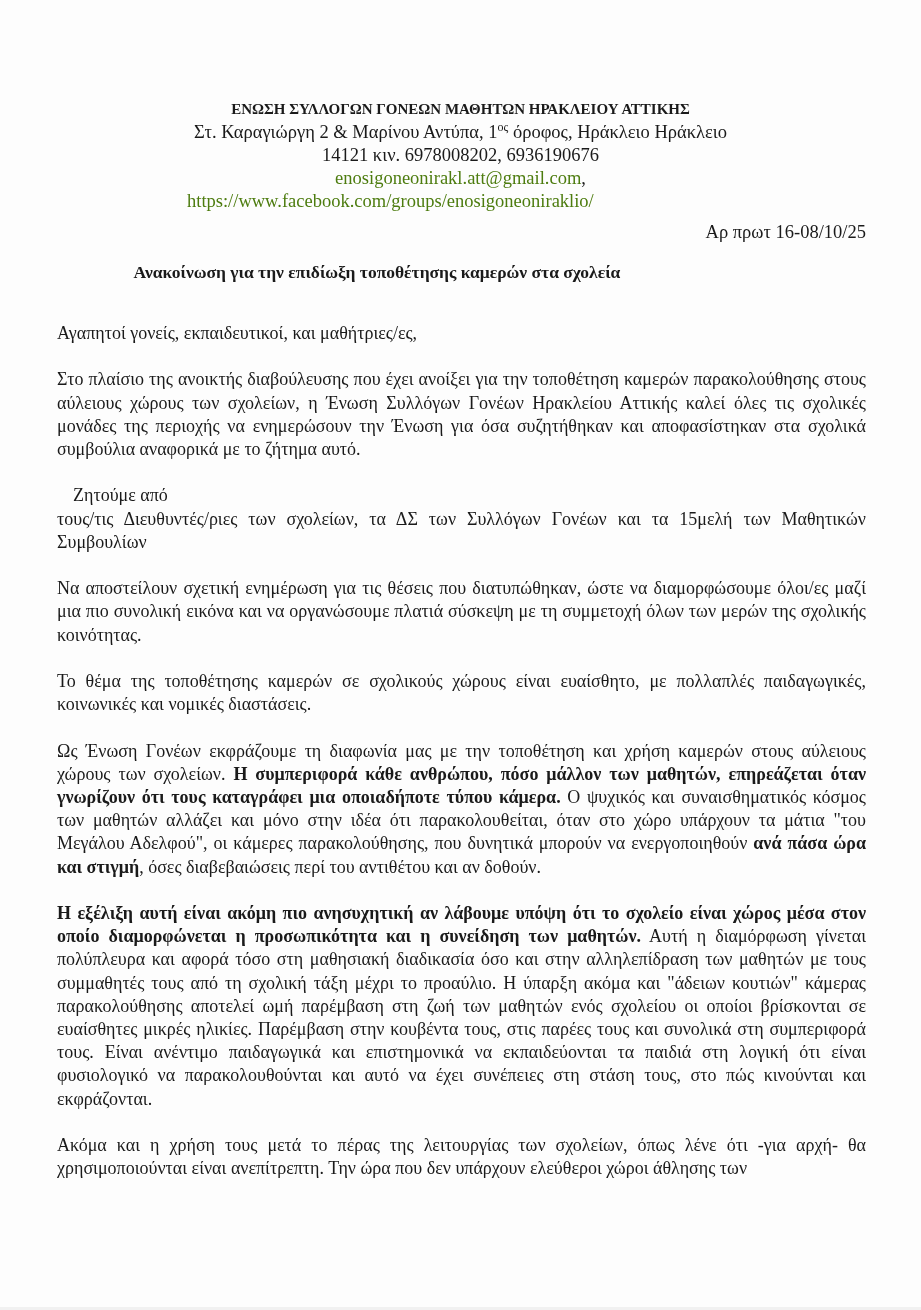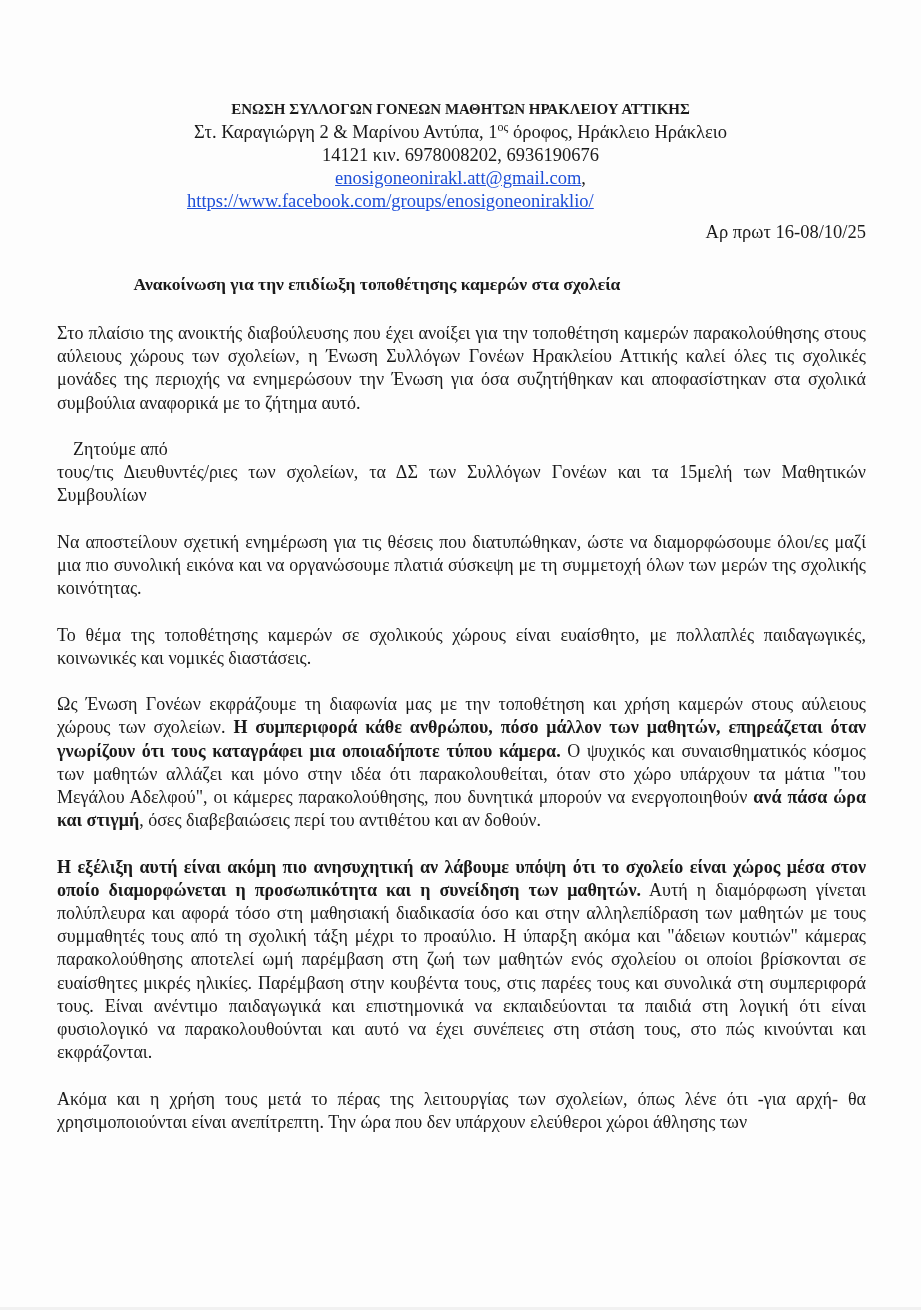--- a/index.html
+++ b/index.html
@@ -6,25 +6,25 @@
     body {
       width: 921px; height: 1310px; position: relative; overflow: hidden;
       font-family: "Liberation Serif", serif; color: #1a1a1a;
     }
     .page { position: absolute; left: 0; top: 0; width: 921px; height: 1307px; background: #fdfdfd; }
     .bottom-edge { position: absolute; left: 0; top: 1307px; width: 921px; height: 3px; background: #f1f1f1; }
     .header { position: absolute; left: 0; top: 97px; width: 921px; text-align: center; }
     .org-title { font-weight: bold; font-size: 15px; line-height: 24px; margin-left: 0; }
     .addr { font-size: 18.5px; line-height: 23px; }
     .addr sup { font-size: 12px; vertical-align: 7px; line-height: 0; }
-    .link { color: #1d4ed8; text-decoration: underline; }
+    .link { color: #4d7c0f; }
     .email-line { padding-left: 0; }
     .fb-line { text-align: left; padding-left: 187px; }
     .protocol { position: absolute; right: 55px; top: 222px; font-size: 18.5px; }
-    .announce-title { position: absolute; left: 0; width: 754px; top: 262px; text-align: center; font-weight: bold; font-size: 17.5px; margin-top: 12px; }
+    .announce-title { position: absolute; left: 0; width: 754px; top: 262px; text-align: center; font-weight: bold; font-size: 17.5px; }
     .body { position: absolute; left: 57px; width: 809px; top: 322px; font-size: 18px; line-height: 23.2px; }
     .body p { margin: 0 0 23.2px 0; text-align: justify; }
     .body p.nojust { text-align: left; }
     b { font-weight: bold; }
   </style>
 </head>
 <body>
 
 <div class="page">
 
@@ -34,20 +34,21 @@
     <div class="addr">14121 κιν. 6978008202, 6936190676</div>
     <div class="addr email-line"><span class="link">enosigoneonirakl.att@gmail.com</span><span>,</span></div>
     <div class="addr fb-line"><span class="link">https://www.facebook.com/groups/enosigoneoniraklio/</span></div>
   </div>
 
   <div class="protocol">Αρ πρωτ 16-08/10/25</div>
 
   <div class="announce-title">Ανακοίνωση για την επιδίωξη τοποθέτησης καμερών στα σχολεία</div>
 
   <div class="body">
+    <p class="nojust">Αγαπητοί γονείς, εκπαιδευτικοί, και μαθήτριες/ες,</p>
     <p>Στο πλαίσιο της ανοικτής διαβούλευσης που έχει ανοίξει για την τοποθέτηση καμερών παρακολούθησης στους αύλειους χώρους των σχολείων, η Ένωση Συλλόγων Γονέων Ηρακλείου Αττικής καλεί όλες τις σχολικές μονάδες της περιοχής να ενημερώσουν την Ένωση για όσα συζητήθηκαν και αποφασίστηκαν στα σχολικά συμβούλια αναφορικά με το ζήτημα αυτό.</p>
     <p><span style="display:block;text-align:left;margin-left:16px;">Ζητούμε από</span><span>τους/τις Διευθυντές/ριες των σχολείων, τα ΔΣ των Συλλόγων Γονέων και τα 15μελή των Μαθητικών Συμβουλίων</span></p>
     <p>Να αποστείλουν σχετική ενημέρωση για τις θέσεις που διατυπώθηκαν, ώστε να διαμορφώσουμε όλοι/ες μαζί μια πιο συνολική εικόνα και να οργανώσουμε πλατιά σύσκεψη με τη συμμετοχή όλων των μερών της σχολικής κοινότητας.</p>
     <p>Το θέμα της τοποθέτησης καμερών σε σχολικούς χώρους είναι ευαίσθητο, με πολλαπλές παιδαγωγικές, κοινωνικές και νομικές διαστάσεις.</p>
     <p><span>Ως Ένωση Γονέων εκφράζουμε τη διαφωνία μας με την τοποθέτηση και χρήση καμερών στους αύλειους χώρους των σχολείων. </span><b>Η συμπεριφορά κάθε ανθρώπου, πόσο μάλλον των μαθητών, επηρεάζεται όταν γνωρίζουν ότι τους καταγράφει μια οποιαδήποτε τύπου κάμερα.</b><span> Ο ψυχικός και συναισθηματικός κόσμος των μαθητών αλλάζει και μόνο στην ιδέα ότι παρακολουθείται, όταν στο χώρο υπάρχουν τα μάτια "του Μεγάλου Αδελφού", οι κάμερες παρακολούθησης, που δυνητικά μπορούν να ενεργοποιηθούν </span><b>ανά πάσα ώρα και στιγμή</b><span>, όσες διαβεβαιώσεις περί του αντιθέτου και αν δοθούν.</span></p>
     <p><b>Η εξέλιξη αυτή είναι ακόμη πιο ανησυχητική αν λάβουμε υπόψη ότι το σχολείο είναι χώρος μέσα στον οποίο διαμορφώνεται η προσωπικότητα και η συνείδηση των μαθητών.</b><span> Αυτή η διαμόρφωση γίνεται πολύπλευρα και αφορά τόσο στη μαθησιακή διαδικασία όσο και στην αλληλεπίδραση των μαθητών με τους συμμαθητές τους από τη σχολική τάξη μέχρι το προαύλιο. Η ύπαρξη ακόμα και "άδειων κουτιών" κάμερας παρακολούθησης αποτελεί ωμή παρέμβαση στη ζωή των μαθητών ενός σχολείου οι οποίοι βρίσκονται σε ευαίσθητες μικρές ηλικίες. Παρέμβαση στην κουβέντα τους, στις παρέες τους και συνολικά στη συμπεριφορά τους. Είναι ανέντιμο παιδαγωγικά και επιστημονικά να εκπαιδεύονται τα παιδιά στη λογική ότι είναι φυσιολογικό να παρακολουθούνται και αυτό να έχει συνέπειες στη στάση τους, στο πώς κινούνται και εκφράζονται.</span></p>
     <p>Ακόμα και η χρήση τους μετά το πέρας της λειτουργίας των σχολείων, όπως λένε ότι -για αρχή- θα χρησιμοποιούνται είναι ανεπίτρεπτη. Την ώρα που δεν υπάρχουν ελεύθεροι χώροι άθλησης των</p>
   </div>
 
 </div>

